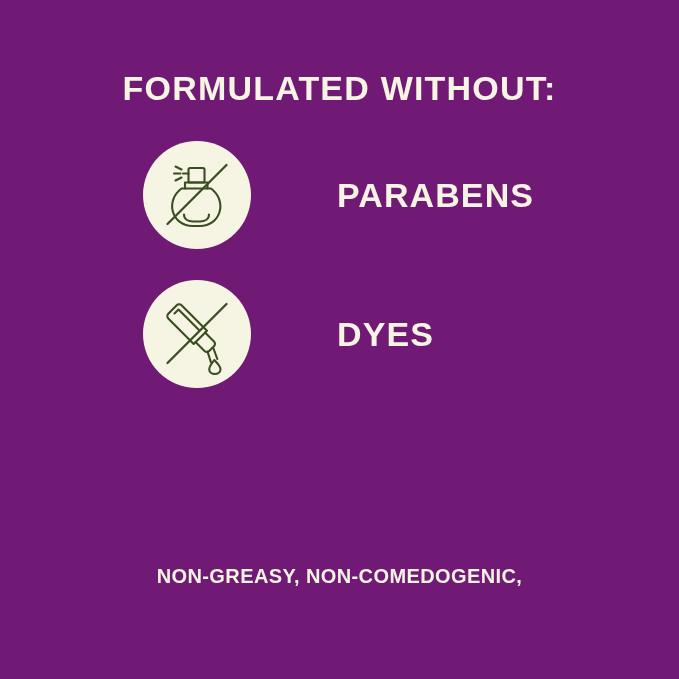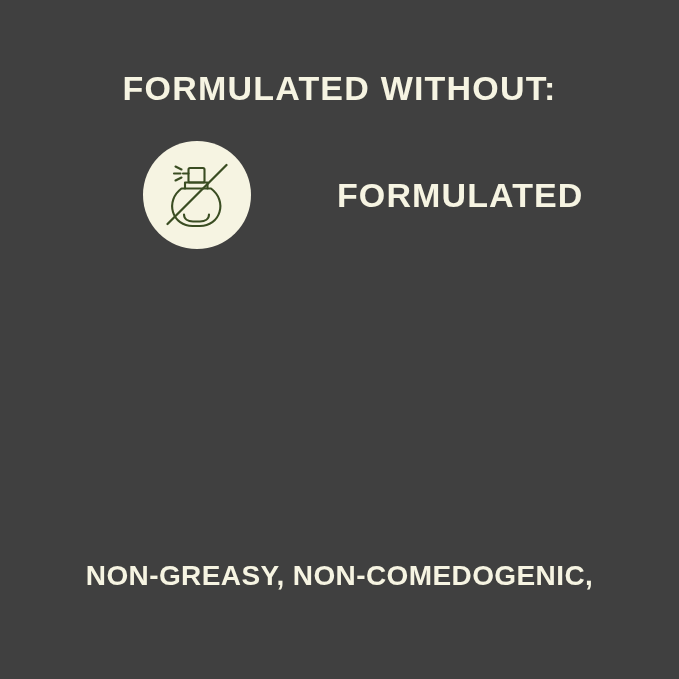--- a/index.html
+++ b/index.html
@@ -4,21 +4,21 @@
 <style>
   html, body {
     margin: 0;
     padding: 0;
     background: #63803c;
   }
   #card {
     position: relative;
     width: 679px;
     height: 679px;
-    background: #404040;
+    background: #701a75;
     overflow: hidden;
     font-family: "Liberation Sans", sans-serif;
     -webkit-font-smoothing: antialiased;
   }
 
   
   #title {
     position: absolute;
     top: 68px;
     left: 0;
@@ -73,21 +73,21 @@
   }
 
   
   #footer {
     position: absolute;
     top: 560px;
     left: 0;
     width: 679px;
     text-align: center;
     color: #f6f4e2;
-    font-size: 28px;
+    font-size: 20px;
     font-weight: 700;
     letter-spacing: 0.4px;
     line-height: 32px;
   }
   #footer .fline { display: block; white-space: nowrap; }
 </style>
 </head>
 <body>
 
 <div id="card">
@@ -111,24 +111,47 @@
 
           <path d="M45.5 32.5 L40 32.5"></path>
 
           <path d="M38.5 28.5 L32.5 25.5"></path>
           <path d="M37.5 32.5 L31 32.5"></path>
           <path d="M38.5 36.5 L32.5 39.5"></path>
 
           <path d="M24.5 83 L83.5 24" stroke-width="2.3"></path>
         </svg>
       </div>
-      <div class="row-label">FORMULATED</div>
+      <div class="row-label">PARABENS</div>
     </div>
 
 
+    <div class="row">
+      <div class="badge">
+        <svg viewBox="0 0 108 108" xmlns="http://www.w3.org/2000/svg" fill="none" stroke="#3A4D22" stroke-width="2.1" stroke-linecap="round" stroke-linejoin="round">
+
+          <path d="M25.5 33.5 L33.5 25.5 C35 24 37.3 24 38.8 25.5 L64 50.7 L50.7 64
+                   L25.5 38.8 C24 37.3 24 35 25.5 33.5 Z"></path>
+
+          <path d="M31.5 33.5 L35.5 29.5 L56 50"></path>
+
+          <path d="M52.5 62 L61.5 71 C62.8 72.3 64.9 72.3 66.2 71 L71 66.2
+                   C72.3 64.9 72.3 62.8 71 61.5 L62 52.5"></path>
+
+          <path d="M64.5 71.5 L68 82.5"></path>
+          <path d="M70.5 68.5 L74.3 79"></path>
+
+          <path d="M71.3 80 C74.8 83.8 77.5 86.3 77.5 89.2 C77.5 92.1 74.8 94 71.8 94
+                   C68.8 94 66.2 92.1 66.2 89.2 C66.2 86.4 68.2 83.9 71.3 80 Z"></path>
+
+          <path d="M24.5 83 L83.5 24" stroke-width="2.3"></path>
+        </svg>
+      </div>
+      <div class="row-label">DYES</div>
+    </div>
 
   </div>
 
   <div id="footer">
     <span class="fline">NON-GREASY, NON-COMEDOGENIC,</span>
   </div>
 
 </div>
 
 </body></html>

